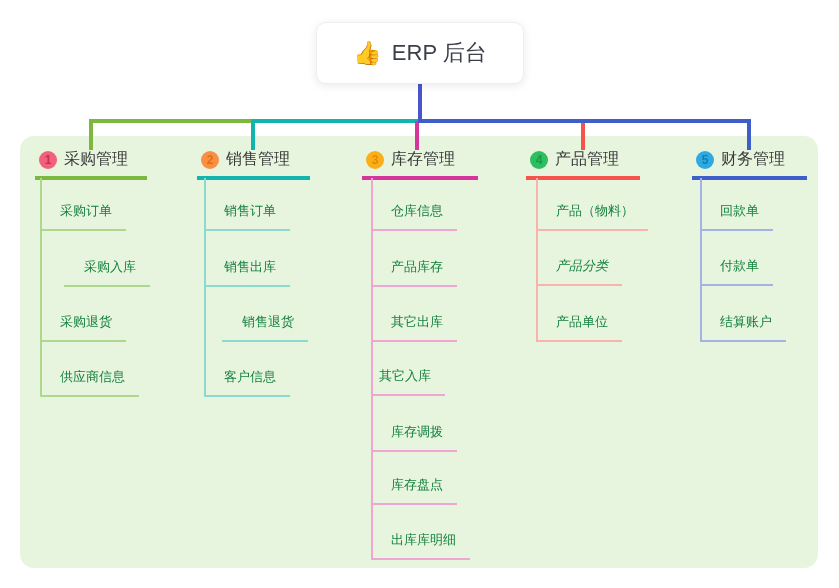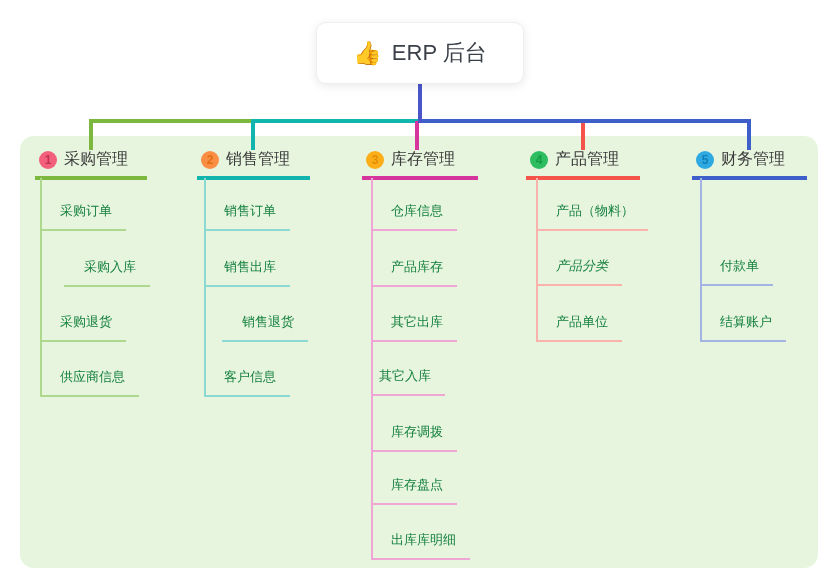--- a/index.html
+++ b/index.html
@@ -100,16 +100,17 @@
   <div class="trunk" style="left: 536px; top: 178px; height: 164px; background-color: rgb(250, 179, 172);"></div>
   <div class="item" style="left: 536px; top: 201px; border-bottom-color: rgb(250, 179, 172);">产品（物料）</div>
   <div class="item" style="left: 536px; top: 256px; border-bottom-color: rgb(250, 179, 172); font-style: italic;">产品分类</div>
   <div class="item" style="left: 536px; top: 312px; border-bottom-color: rgb(250, 179, 172);">产品单位</div>
 
   <div class="branch-title" style="left: 692px; width: 115px; border-bottom-color: rgb(62, 95, 201);">
     <span class="badge" style="background-color: rgb(47, 169, 225); color: rgb(16, 128, 184);">5</span>
     <span>财务管理</span>
   </div>
   <div class="trunk" style="left: 700px; top: 178px; height: 164px; background-color: rgb(163, 180, 228);"></div>
+  <div class="item" style="left: 700px; top: 201px; border-bottom-color: rgb(163, 180, 228);">回款单</div>
   <div class="item" style="left: 700px; top: 256px; border-bottom-color: rgb(163, 180, 228);">付款单</div>
   <div class="item" style="left: 700px; top: 312px; border-bottom-color: rgb(163, 180, 228);">结算账户</div>
 
 </div>
 
 </body></html>

